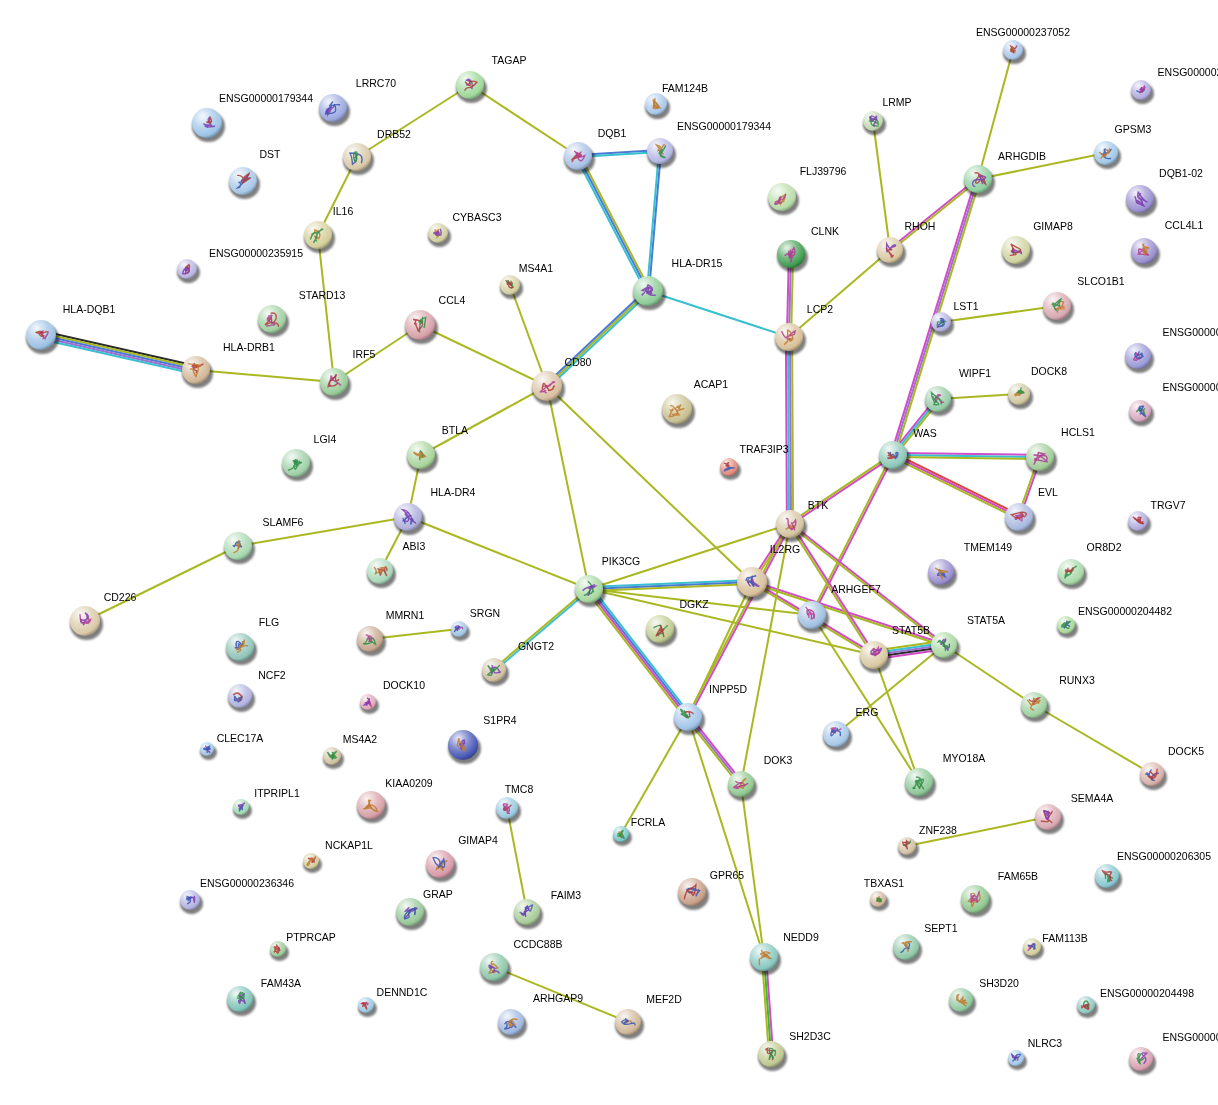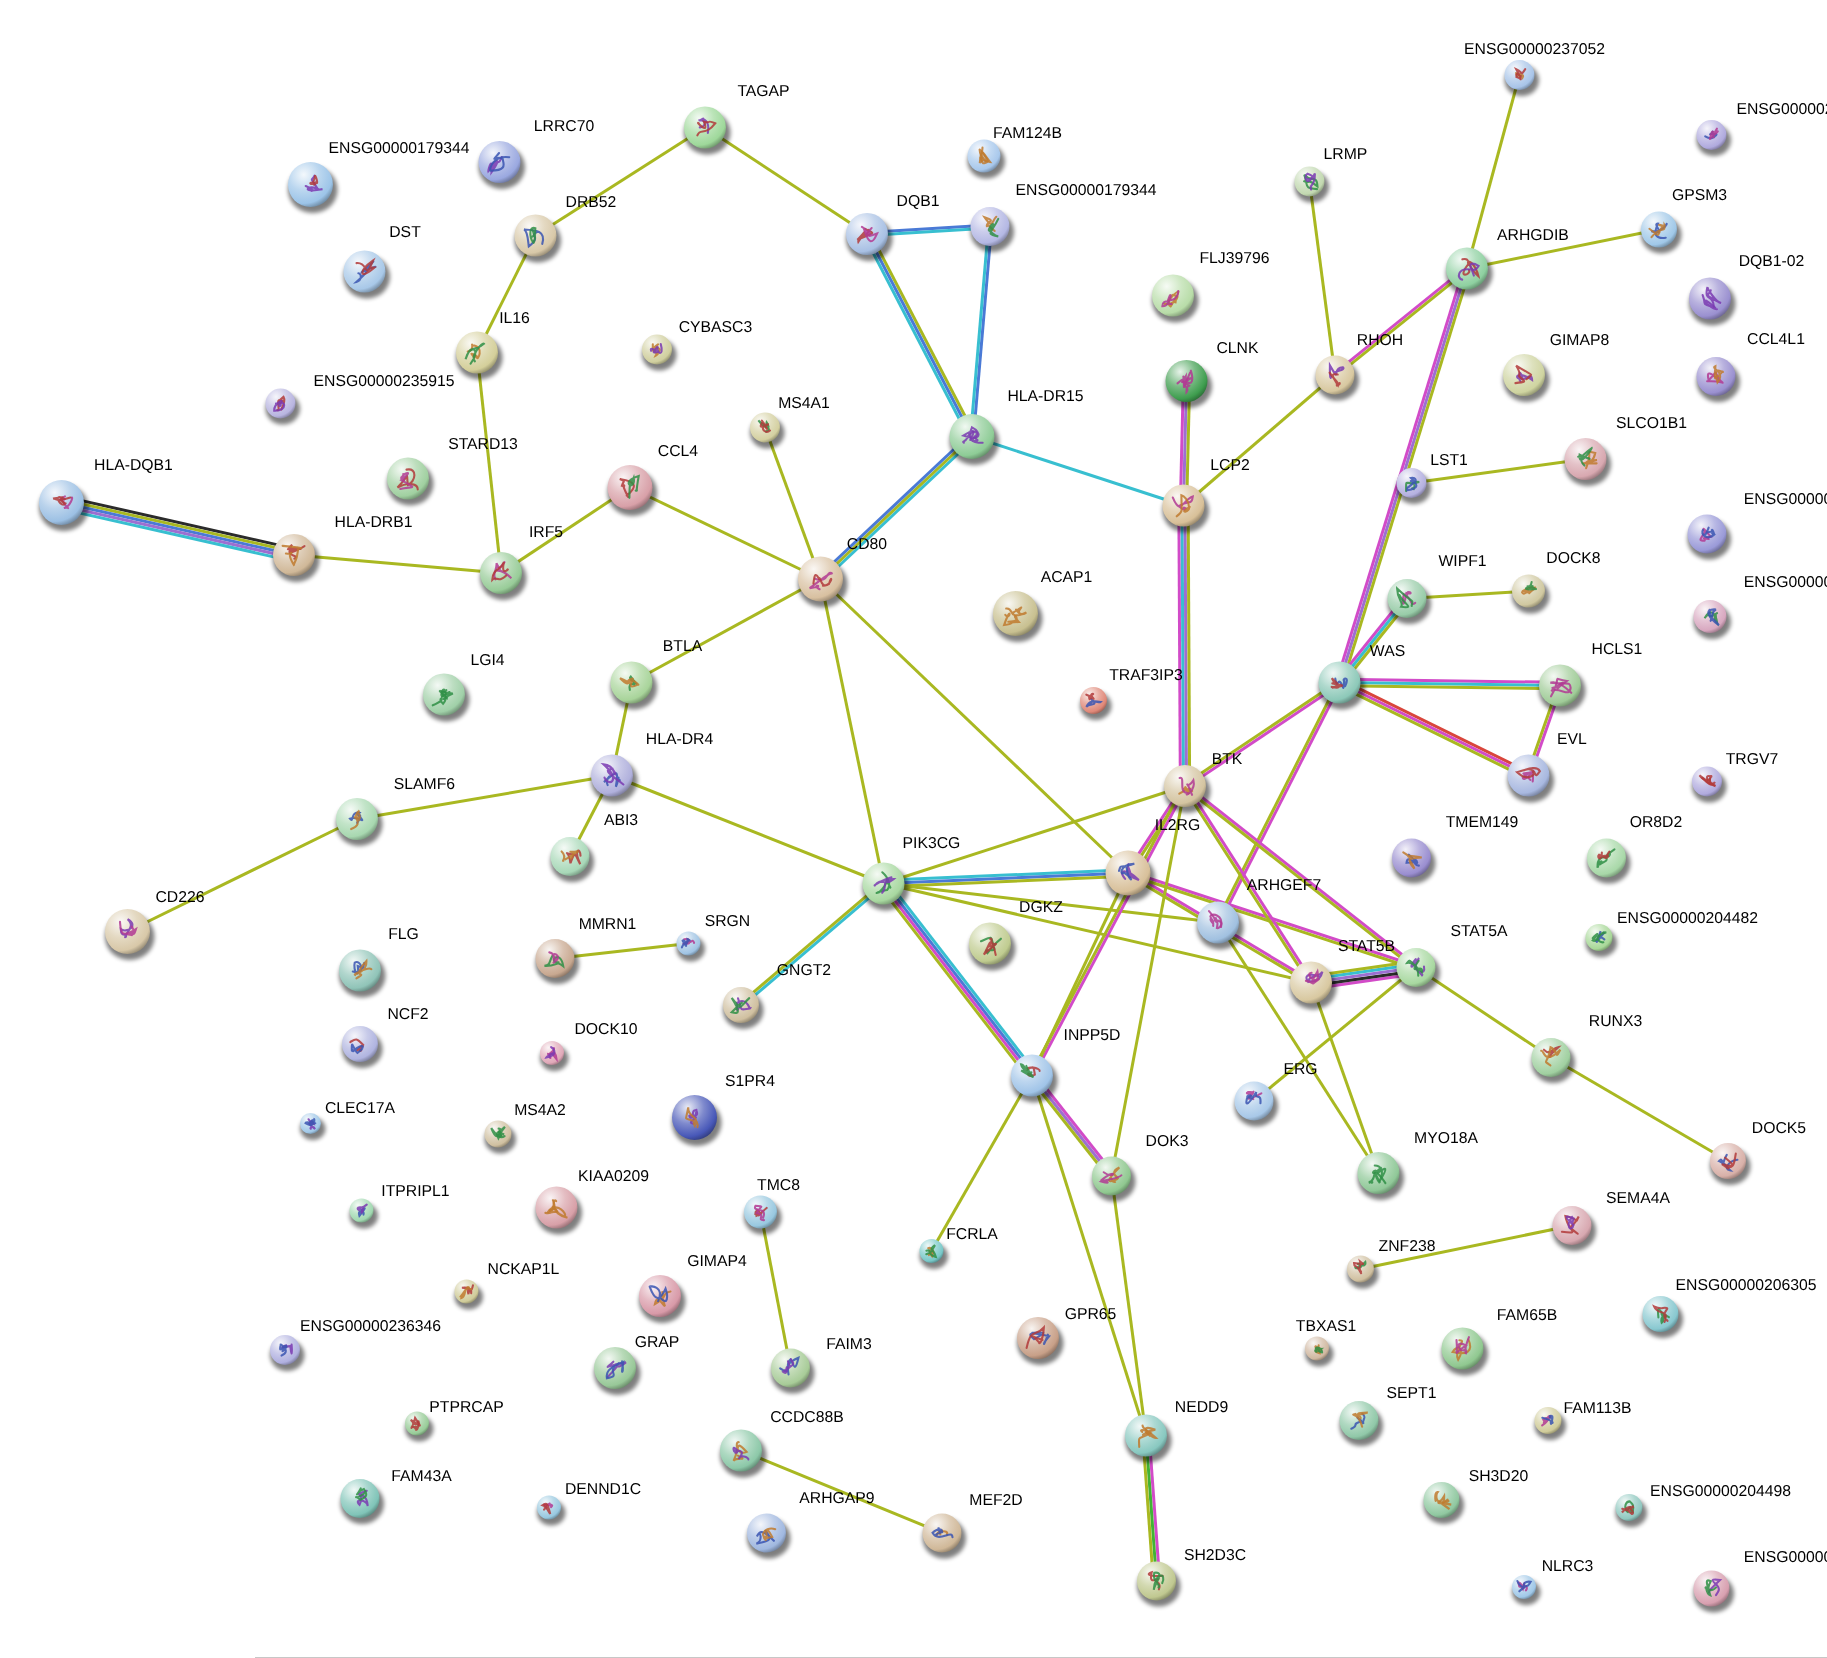--- a/index.html
+++ b/index.html
@@ -1,16 +1,16 @@
 <!DOCTYPE html>
 <html><head>
 <meta charset="utf-8">
 <style>
   html,body{margin:0;padding:0;background:#ffffff;}
-  .stage{position:relative;width:1218px;height:1105px;overflow:hidden;background:#000000;}
+  .stage{position:relative;width:1218px;height:1105px;overflow:hidden;background:#6d28d9;}
   svg{display:block;width:1218px;height:1105px;}
   .lbl{font-family:"Liberation Sans","DejaVu Sans",sans-serif;font-size:10.5px;fill:#000;text-anchor:middle;}
 </style>
 </head>
 <body>
 
 <div class="stage">
   <svg id="net" xmlns="http://www.w3.org/2000/svg" viewBox="0 0 1218 1105" style="background: rgb(255, 255, 255);">
       <defs>
         <filter id="soft" x="-60%" y="-60%" width="220%" height="220%">

